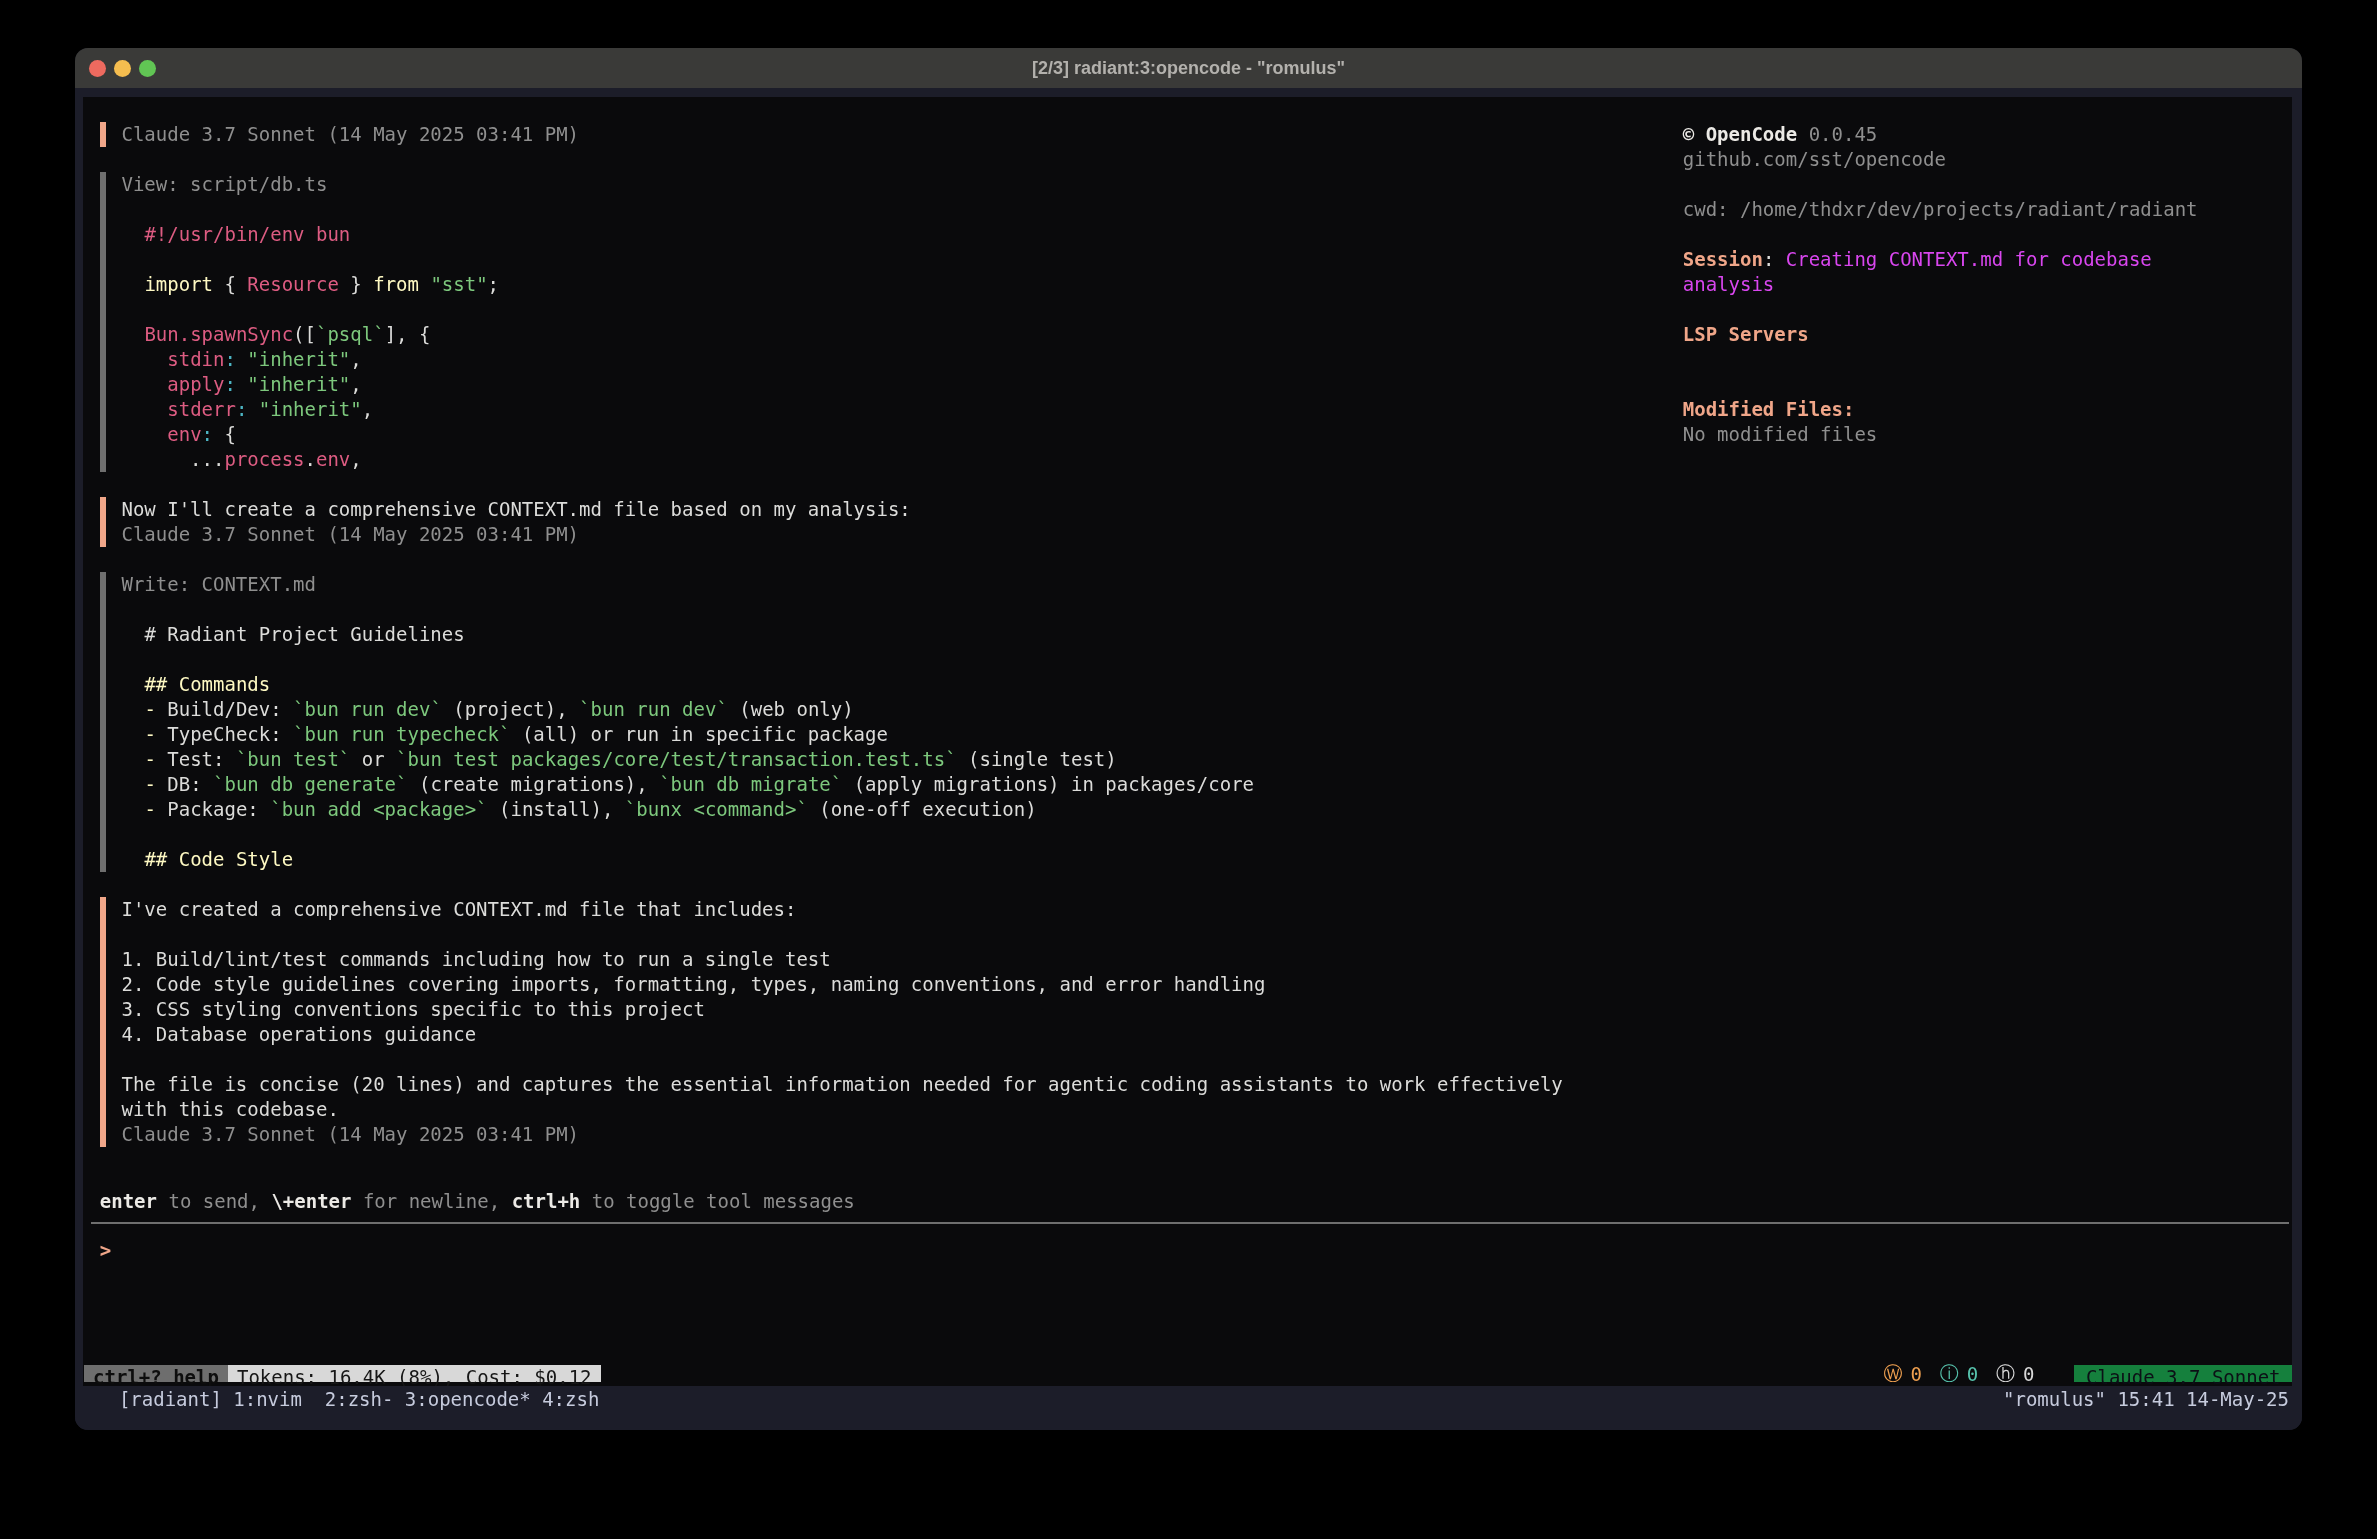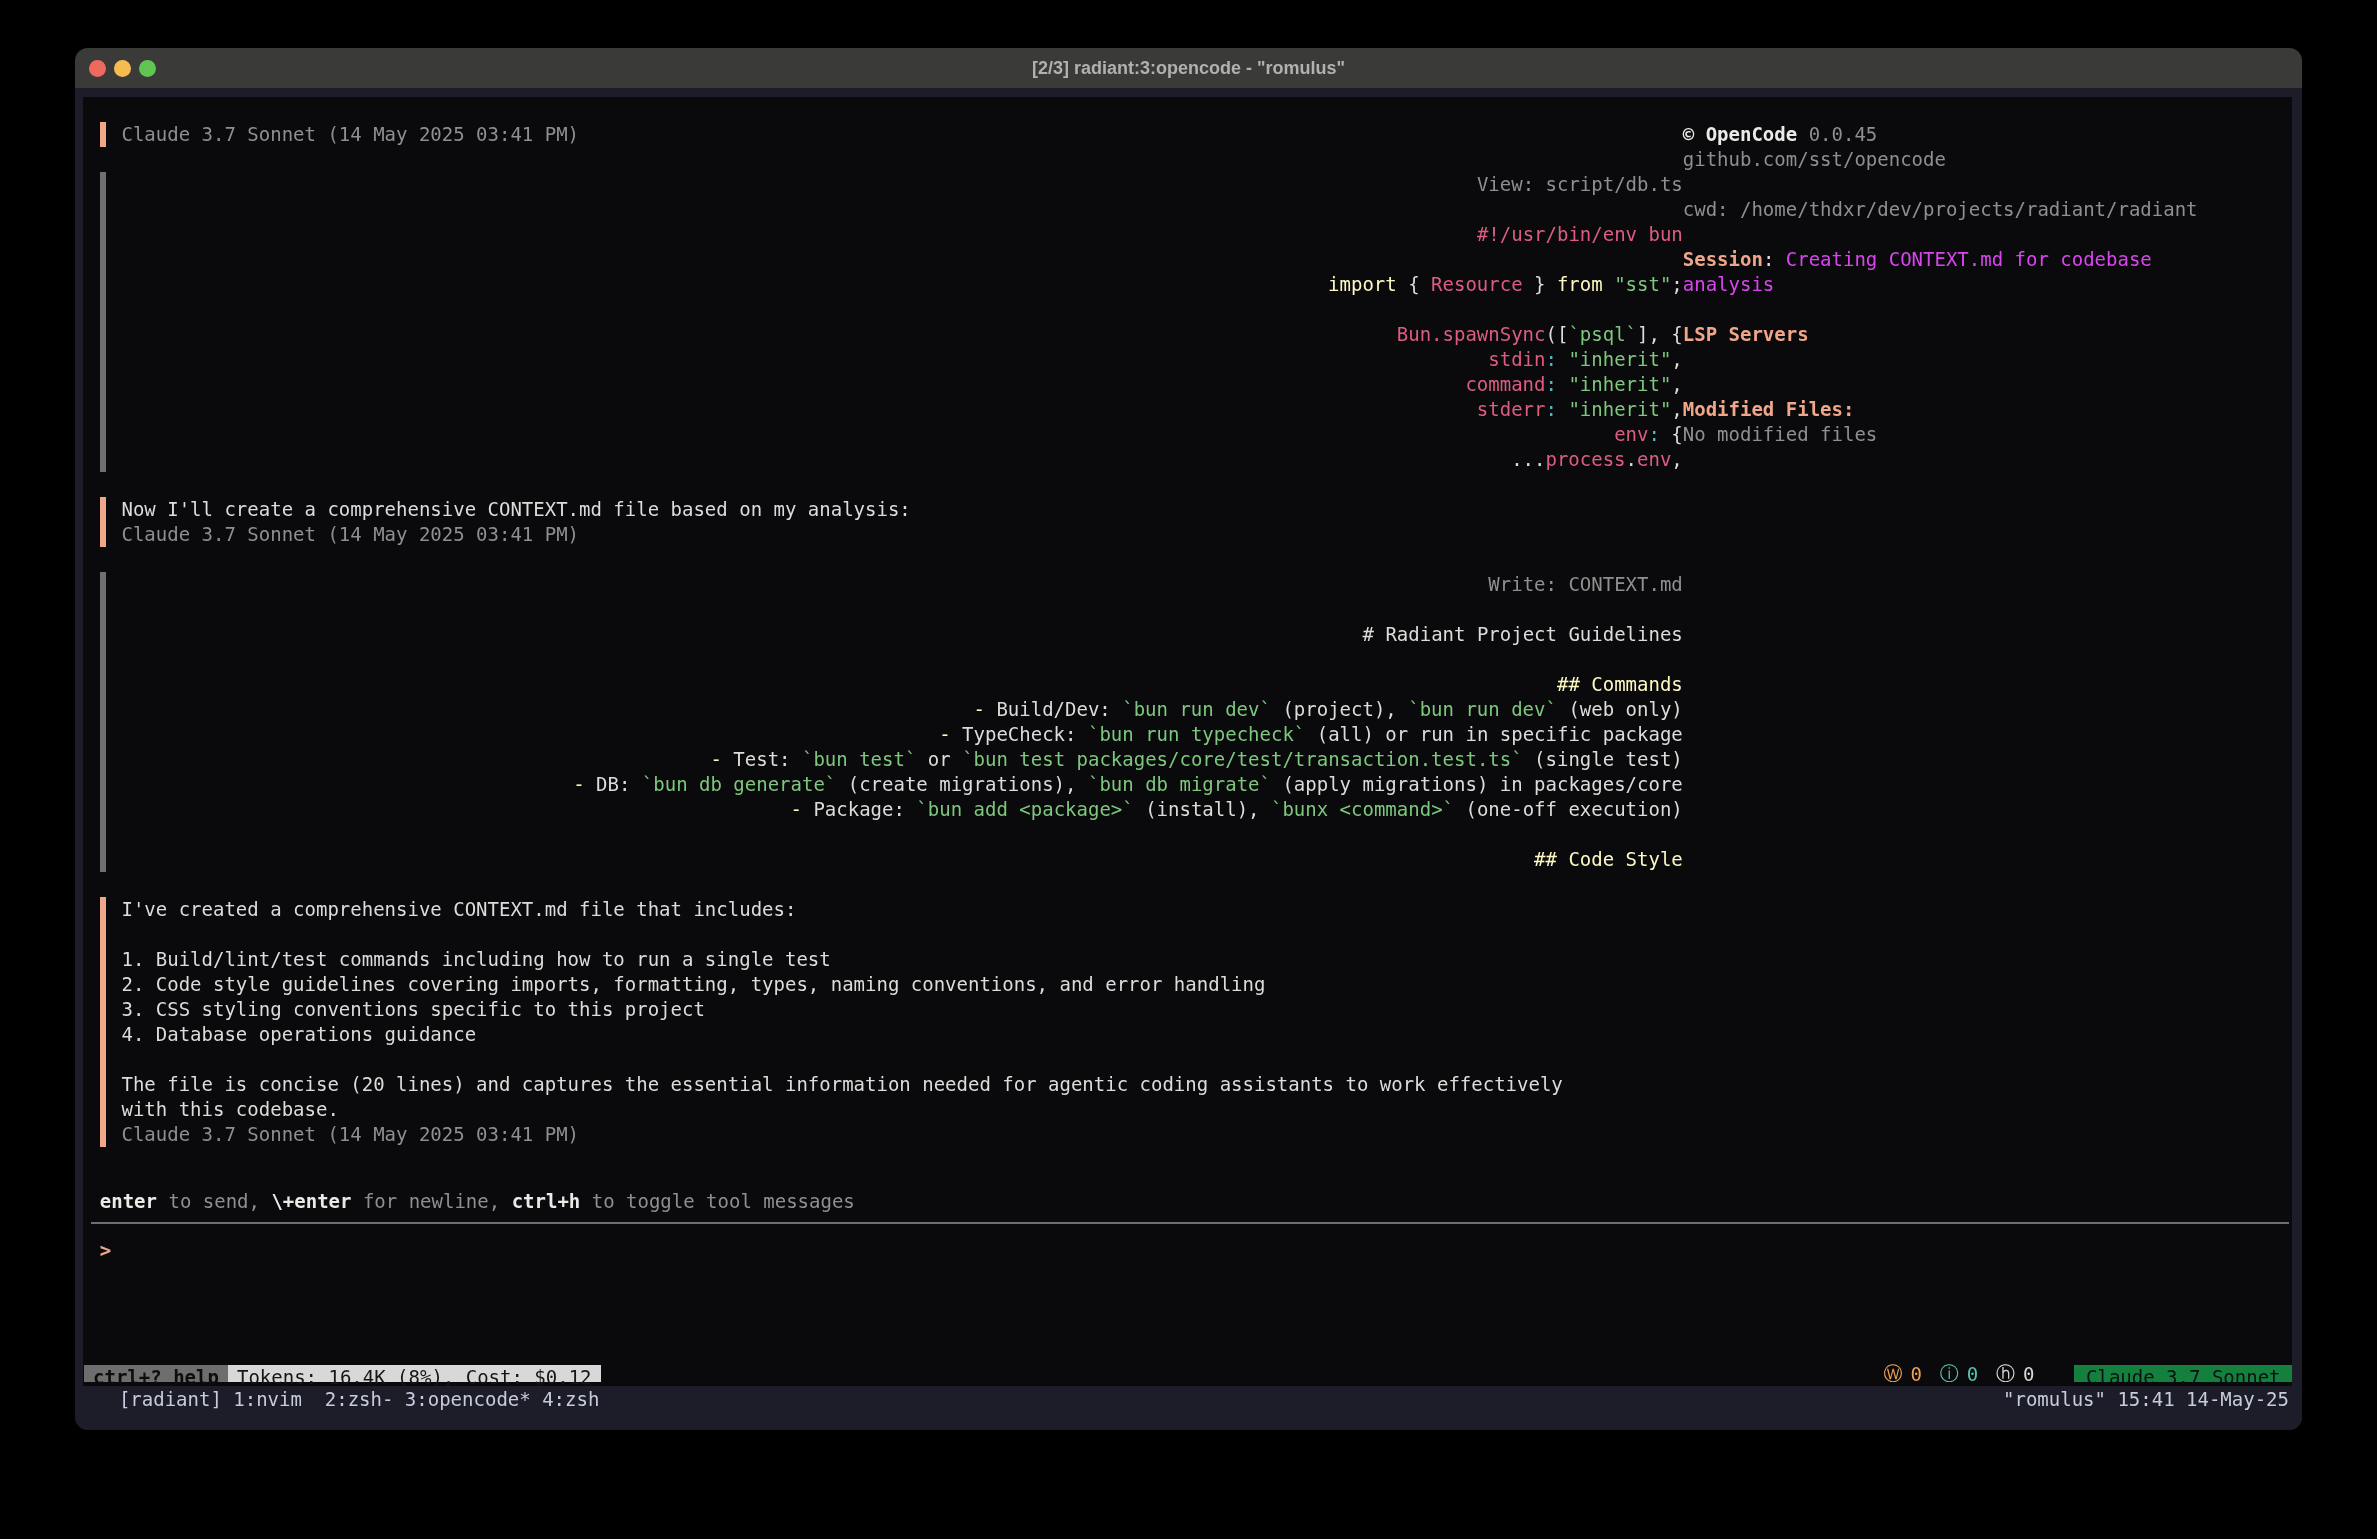--- a/index.html
+++ b/index.html
@@ -26,21 +26,21 @@
     font-family:"DejaVu Sans Mono",monospace;font-size:19px;color:#dcdcda;
     padding:25px 0 0 17px;box-sizing:border-box;overflow:hidden;}
 
   .line{height:25px;line-height:25px;white-space:pre;}
   .main-row{display:flex;}
   .content-col{width:1583px;flex:none;}
   .sidebar{flex:1;min-width:0;}
 
   .block{border-left:6.5px solid transparent;padding-left:15.7px;margin-bottom:25px;}
   .block-message{border-color:#f0a689;}
-  .block-tool{border-color:#6f6f6f;text-align:right;}
+  .block-tool{border-color:#6f6f6f;}
 
   .c-white{color:#dcdcda;}
   .c-dim{color:#8f8f8f;}
   .c-lightgray{color:#d946ef;}
   .c-boldwhite{color:#eceae6;font-weight:bold;}
   .c-salmon{color:#f0a689;font-weight:bold;}
   .c-pink{color:#dd5c82;}
   .c-blue{color:#fef9c3;}
   .c-green{color:#7dc87d;}
   .c-cyan{color:#4db5c4;}
@@ -91,21 +91,21 @@
             </div>
             <div class="block block-tool">
               <div class="line"><span class="c-dim">View: script/db.ts</span></div>
               <div class="line"></div>
               <div class="line"><span class="c-white">  </span><span class="c-pink">#!/usr/bin/env bun</span></div>
               <div class="line"></div>
               <div class="line"><span class="c-white">  </span><span class="c-blue">import</span><span class="c-white"> { </span><span class="c-pink">Resource</span><span class="c-white"> } </span><span class="c-blue">from</span><span class="c-white"> </span><span class="c-green">"sst"</span><span class="c-white">;</span></div>
               <div class="line"></div>
               <div class="line"><span class="c-white">  </span><span class="c-pink">Bun.spawnSync</span><span class="c-white">([</span><span class="c-green">`psql`</span><span class="c-white">], {</span></div>
               <div class="line"><span class="c-white">    </span><span class="c-pink">stdin</span><span class="c-cyan">:</span><span class="c-white"> </span><span class="c-green">"inherit"</span><span class="c-white">,</span></div>
-              <div class="line"><span class="c-white">    </span><span class="c-pink">command</span><span class="c-cyan">:</span><span class="c-white"> </span><span class="c-green">"inherit"</span><span class="c-white">,</span></div>
+              <div class="line"><span class="c-white">    </span><span class="c-pink">apply</span><span class="c-cyan">:</span><span class="c-white"> </span><span class="c-green">"inherit"</span><span class="c-white">,</span></div>
               <div class="line"><span class="c-white">    </span><span class="c-pink">stderr</span><span class="c-cyan">:</span><span class="c-white"> </span><span class="c-green">"inherit"</span><span class="c-white">,</span></div>
               <div class="line"><span class="c-white">    </span><span class="c-pink">env</span><span class="c-cyan">:</span><span class="c-white"> {</span></div>
               <div class="line"><span class="c-white">      ...</span><span class="c-pink">process</span><span class="c-white">.</span><span class="c-pink">env</span><span class="c-white">,</span></div>
             </div>
             <div class="block block-message">
               <div class="line"><span class="c-white">Now I'll create a comprehensive CONTEXT.md file based on my analysis:</span></div>
               <div class="line"><span class="c-dim">Claude 3.7 Sonnet (14 May 2025 03:41 PM)</span></div>
             </div>
             <div class="block block-tool">
               <div class="line"><span class="c-dim">Write: CONTEXT.md</span></div>

